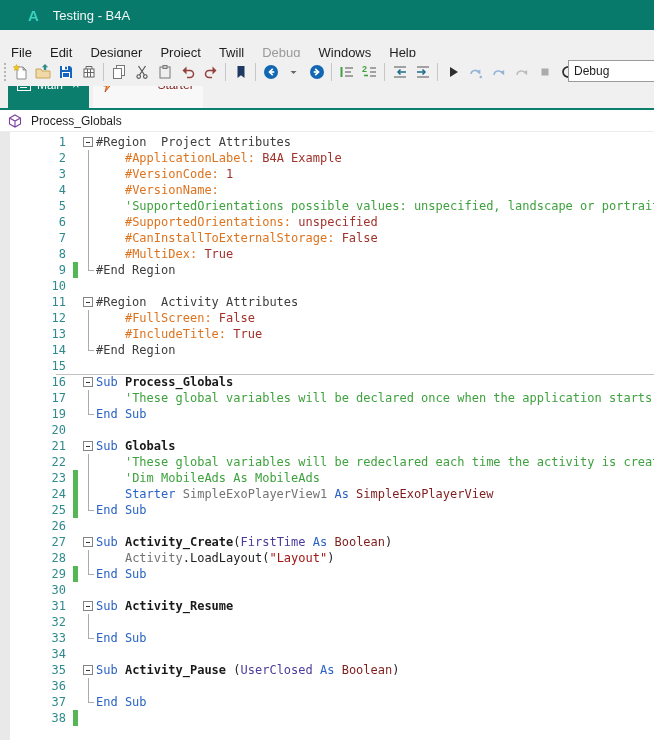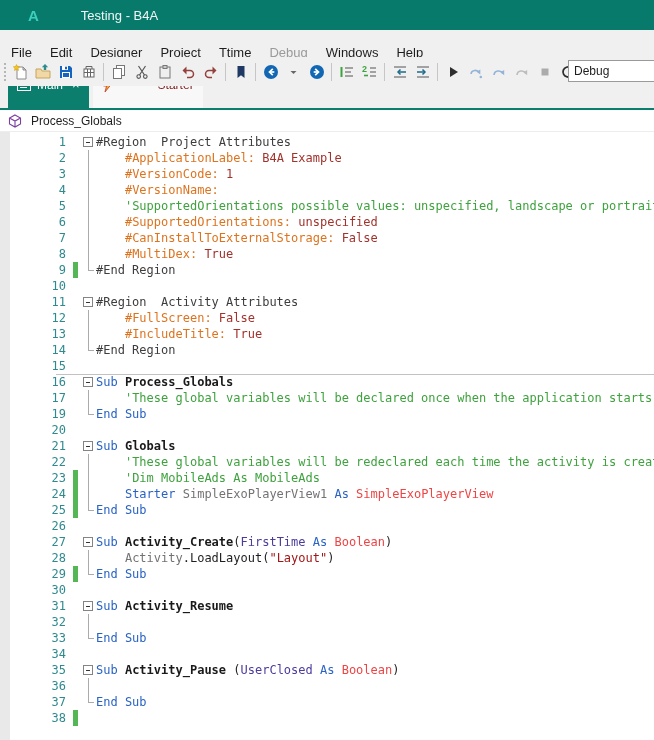--- a/index.html
+++ b/index.html
@@ -2,21 +2,21 @@
 <html><head>
 <meta charset="utf-8">
 <style>
   html,body{margin:0;padding:0;}
   body{width:654px;height:740px;overflow:hidden;background:#F0F0F0;font-family:"Liberation Sans",sans-serif;}
   .window{width:654px;height:740px;display:flex;flex-direction:column;}
 
   
   .titlebar{height:30px;background:#087A6C;display:flex;align-items:center;padding-left:28px;flex:none;}
   .titlebar .logo{color:#3BD0BC;font-weight:bold;font-size:15px;margin-right:14px;}
-  .titlebar .title{color:#F2F7F6;font-size:13px;margin-left:28px;}
+  .titlebar .title{color:#F2F7F6;font-size:13px;}
 
   
   .menubar{height:27px;display:flex;align-items:center;padding-left:2px;flex:none;background:#F0F0F0;font-size:13px;color:#1E1E1E;}
   .menu-item{padding:4px 9px;cursor:default;margin-top:17px;}
   .menu-item.disabled{color:#9A9A9A;}
   .menu-item u{text-decoration:underline;}
 
   
   .toolbar{height:29px;display:flex;align-items:center;padding-left:1px;flex:none;position:relative;background:#F0F0F0;}
   .grip{width:7px;height:24px;display:flex;align-items:center;justify-content:center;}
@@ -51,21 +51,21 @@
   .fold.endl::after{content:"";position:absolute;left:8px;top:8px;width:6px;height:1px;background:#ABABAB;}
   .code{flex:1;white-space:pre;overflow:hidden;}
 
   
   .tok-region{color:#3D3D3D;}
   .tok-attr{color:#DE731E;}
   .tok-val{color:#A2322C;margin-top:24px;}
   .tok-comment{color:#3EA23E;}
   .tok-kw{color:#2A63C5;}
   .tok-sub{color:#1A1A1A;font-weight:bold;}
-  .tok-type{color:#ef4444;}
+  .tok-type{color:#7f1d1d;}
   .tok-obj{color:#737373;}
   .tok-param{color:#4A3C9C;}
   .tok-member{color:#1E1E1E;}
   .tok-plain{color:#1E1E1E;}
   .tok-str{color:#A31515;}
 </style>
 </head>
 <body>
 
 <div class="window">
@@ -73,21 +73,21 @@
   <div class="titlebar">
     <span class="logo">A</span>
     <span class="title">Testing - B4A</span>
   </div>
 
   <div class="menubar" id="menubar">
       <span class="menu-item"><span></span><u>F</u><span>ile</span></span>
       <span class="menu-item"><span></span><u>E</u><span>dit</span></span>
       <span class="menu-item"><span></span><u>D</u><span>esigner</span></span>
       <span class="menu-item"><span></span><u>P</u><span>roject</span></span>
-      <span class="menu-item"><span></span><u>T</u><span>time</span></span>
+      <span class="menu-item"><span></span><u>T</u><span>will</span></span>
       <span class="menu-item disabled"><span>De</span><u>b</u><span>ug</span></span>
       <span class="menu-item"><span></span><u>W</u><span>indows</span></span>
       <span class="menu-item"><span></span><u>H</u><span>elp</span></span>
     </div>
 
   <div class="toolbar" id="toolbar">
     <span class="grip">
         <svg width="6" height="22">
           <g fill="#9A9A9A">
             <circle cx="3" cy="3" r=".9"></circle>

